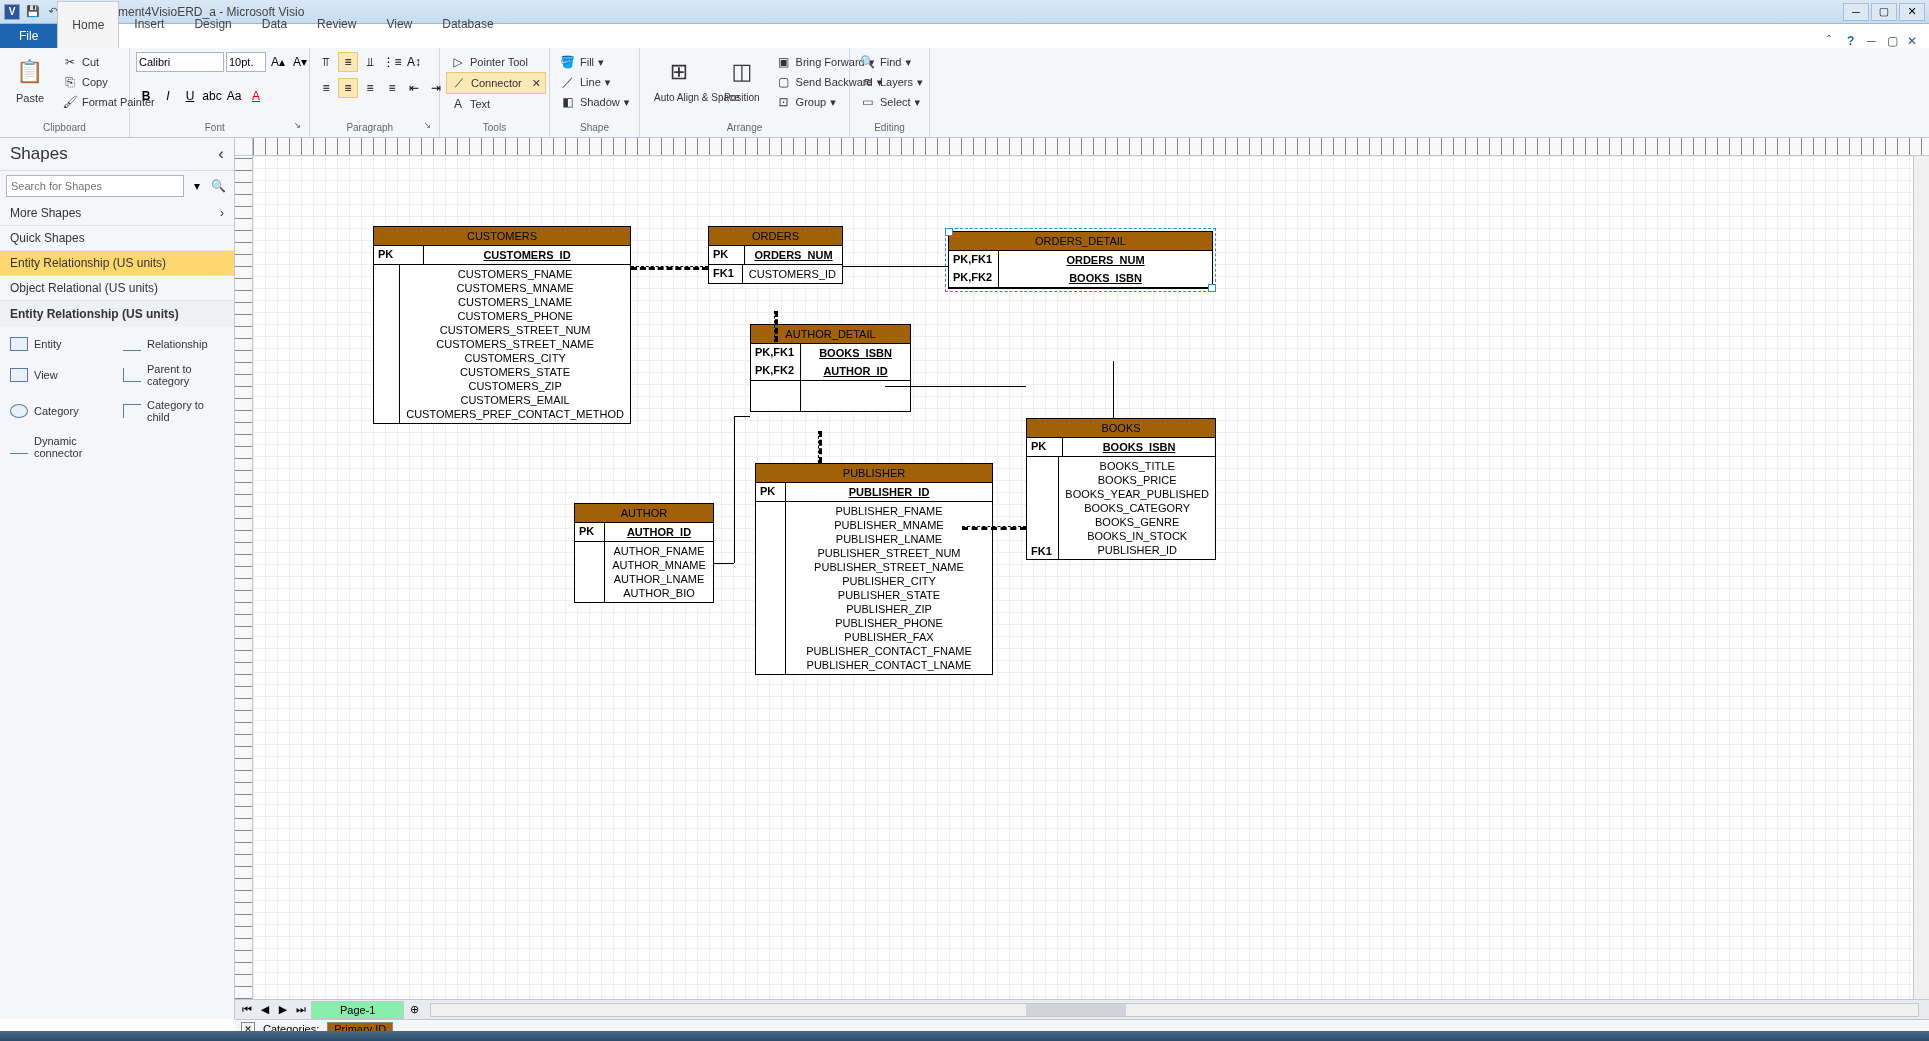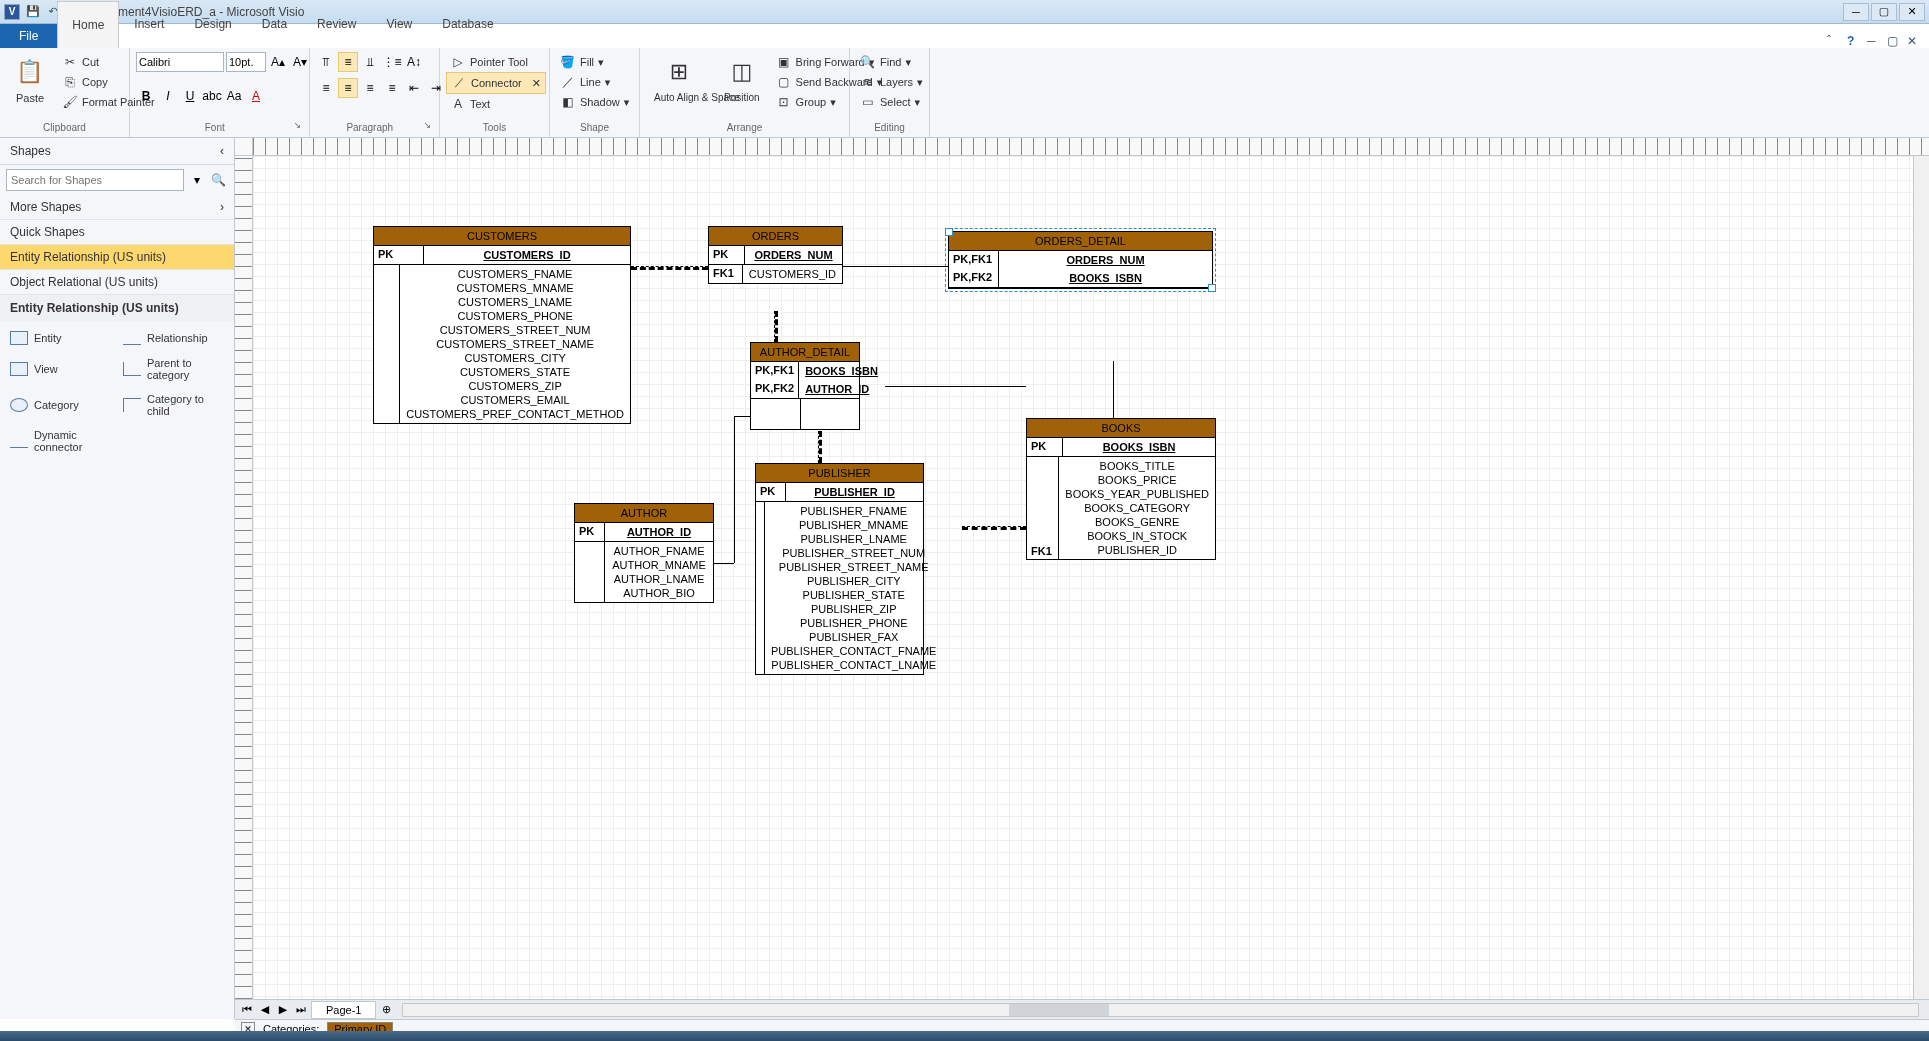--- a/index.html
+++ b/index.html
@@ -37,21 +37,21 @@
 .fmt-row { display: flex; gap: 2px; }
 .fmt-btn { width: 20px; height: 20px; display: flex; align-items: center; justify-content: center; font-size: 12px; border: 1px solid transparent; cursor: pointer; }
 .fmt-btn.active { background: #fde8b8; border: 1px solid #e8c870; }
 .dialog-launcher { font-size: 9px; color: #666; text-align: right; padding-right: 2px; cursor: pointer; }
 
 
 .main { display: flex; height: calc(100% - 24px - 24px - 90px - 22px); }
 
 
 .shapes-panel { width: 235px; background: #f4f6f9; border-right: 1px solid #c0c8d0; display: flex; flex-direction: column; font-size: 12px; }
-.shapes-header { padding: 6px 10px; font-weight: normal; color: #333; border-bottom: 1px solid #d8dce2; display: flex; justify-content: space-between; font-size: 12px; text-align: center; }
+.shapes-header { padding: 6px 10px; font-weight: normal; color: #333; border-bottom: 1px solid #d8dce2; display: flex; justify-content: space-between; font-size: 17px; text-align: center; }
 .shapes-search { padding: 4px 6px; display: flex; gap: 4px; }
 .shapes-search input { flex: 1; height: 22px; border: 1px solid #abb6c2; padding: 0 4px; font-size: 11px; }
 .shapes-search .sbtn { width: 18px; height: 22px; display: flex; align-items: center; justify-content: center; cursor: pointer; }
 .shapes-cat { padding: 5px 10px; border-bottom: 1px solid #e0e4ea; cursor: pointer; display: flex; justify-content: space-between; color: #333; }
 .shapes-cat.selected { background: #fdd86e; }
 .shapes-section-title { padding: 6px 10px; font-weight: bold; color: #333; background: #eef0f4; }
 .shapes-grid { display: grid; grid-template-columns: 1fr 1fr; padding: 6px; gap: 4px; }
 .shape-item { display: flex; align-items: center; gap: 6px; padding: 4px; cursor: pointer; font-size: 11px; color: #333; }
 .shape-icon { width: 18px; height: 14px; border: 1px solid #5b7aa0; background: #eaf0f8; flex-shrink: 0; }
 
@@ -78,21 +78,21 @@
 .entity-field.pk { text-decoration: underline; font-weight: bold; }
 
 
 .rel-line { position: absolute; border-top: 1px solid #000; }
 .rel-line.v { border-top: none; border-left: 1px solid #000; }
 .rel-line.dashed { border-style: dashed; }
 
 
 .page-tabs { height: 20px; background: #e8ecf0; border-top: 1px solid #c0c8d0; display: flex; align-items: center; font-size: 11px; padding: 0 4px; gap: 2px; }
 .page-nav-btn { width: 16px; height: 16px; display: flex; align-items: center; justify-content: center; cursor: pointer; }
-.page-tab { padding: 2px 14px; background: #ffffff; border: 1px solid #c0c8d0; cursor: pointer; }
+.page-tab { padding: 2px 28px; background: #86efac; border: 1px solid #c0c8d0; cursor: pointer; }
 .hscroll { flex: 1; margin: 0 6px; height: 14px; background: #f0f0f0; border: 1px solid #c8c8c8; position: relative; }
 .hscroll-thumb { position: absolute; left: 40%; width: 100px; height: 100%; background: #d0d4d8; }
 
 
 .categories-bar { height: 18px; background: #f4f6f9; border-top: 1px solid #c0c8d0; font-size: 11px; padding: 1px 6px; display: flex; align-items: center; gap: 8px; margin-left: 235px; }
 .cat-close { width: 14px; height: 14px; border: 1px solid #888; display: flex; align-items: center; justify-content: center; font-size: 9px; cursor: pointer; }
 
 
 .status-bar { height: 22px; background: #dce6f0; border-top: 1px solid #a8bed6; display: flex; align-items: center; font-size: 11px; padding: 0 6px; color: #333; }
 .status-right { margin-left: auto; display: flex; align-items: center; gap: 6px; }
@@ -388,21 +388,21 @@
           </div>
           <div class="entity-row">
             <div class="entity-pk-col">PK,FK2</div>
             <div class="entity-body-col">
                 <div class="entity-field pk">BOOKS_ISBN</div>
               </div>
           </div>
           <div class="entity-divider"></div>
         </div>
 
-        <div class="entity" style="left:497px;top:186px;width:110px">
+        <div class="entity" style="left:497px;top:168px;width:161px">
           <div class="entity-title">AUTHOR_DETAIL</div>
           <div class="entity-row">
             <div class="entity-pk-col">PK,FK1</div>
             <div class="entity-body-col">
                 <div class="entity-field pk">BOOKS_ISBN</div>
               </div>
           </div>
           <div class="entity-row">
             <div class="entity-pk-col">PK,FK2</div>
             <div class="entity-body-col">
@@ -454,21 +454,21 @@
             <div class="entity-pk-col" style="width:30px"></div>
             <div class="entity-body-col">
                 <div class="entity-field">AUTHOR_FNAME</div>
                 <div class="entity-field">AUTHOR_MNAME</div>
                 <div class="entity-field">AUTHOR_LNAME</div>
                 <div class="entity-field">AUTHOR_BIO</div>
               </div>
           </div>
         </div>
 
-        <div class="entity" style="left:502px;top:307px;width:169px">
+        <div class="entity" style="left:502px;top:307px;width:238px">
           <div class="entity-title">PUBLISHER</div>
           <div class="entity-row">
             <div class="entity-pk-col" style="width:30px">PK</div>
             <div class="entity-body-col">
                 <div class="entity-field pk">PUBLISHER_ID</div>
               </div>
           </div>
           <div class="entity-divider"></div>
           <div class="entity-row">
             <div class="entity-pk-col" style="width:30px"></div>

